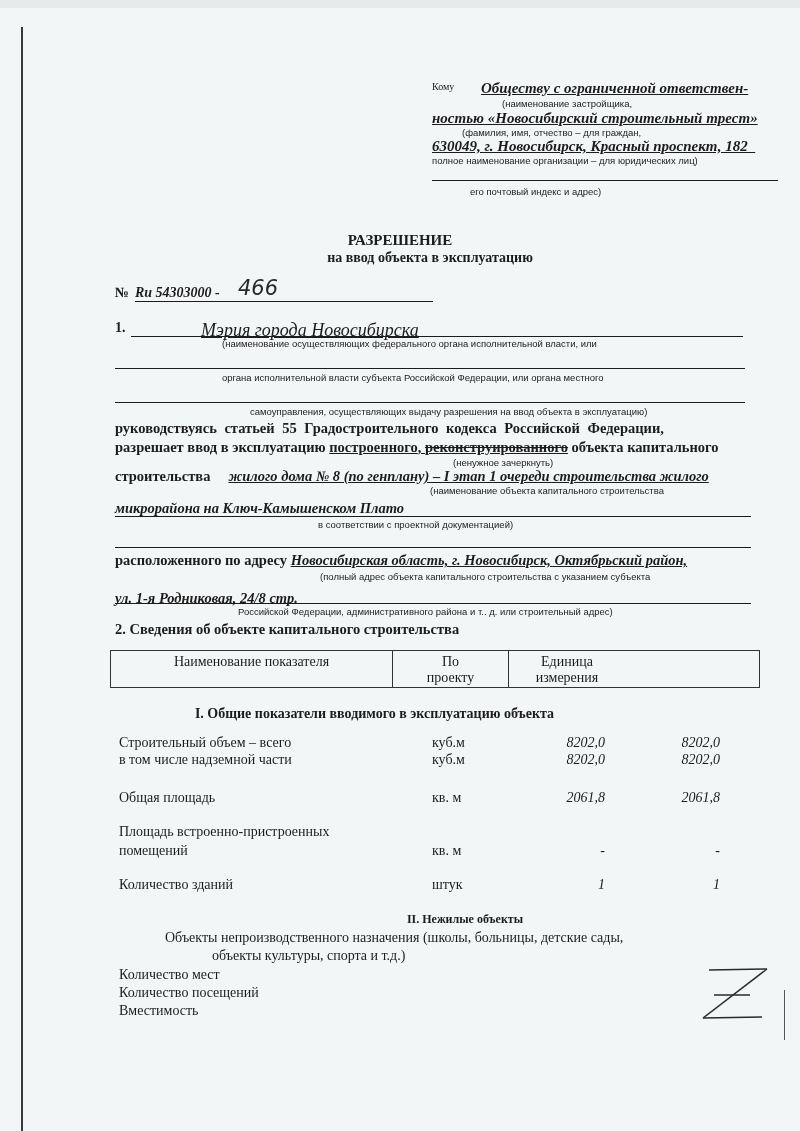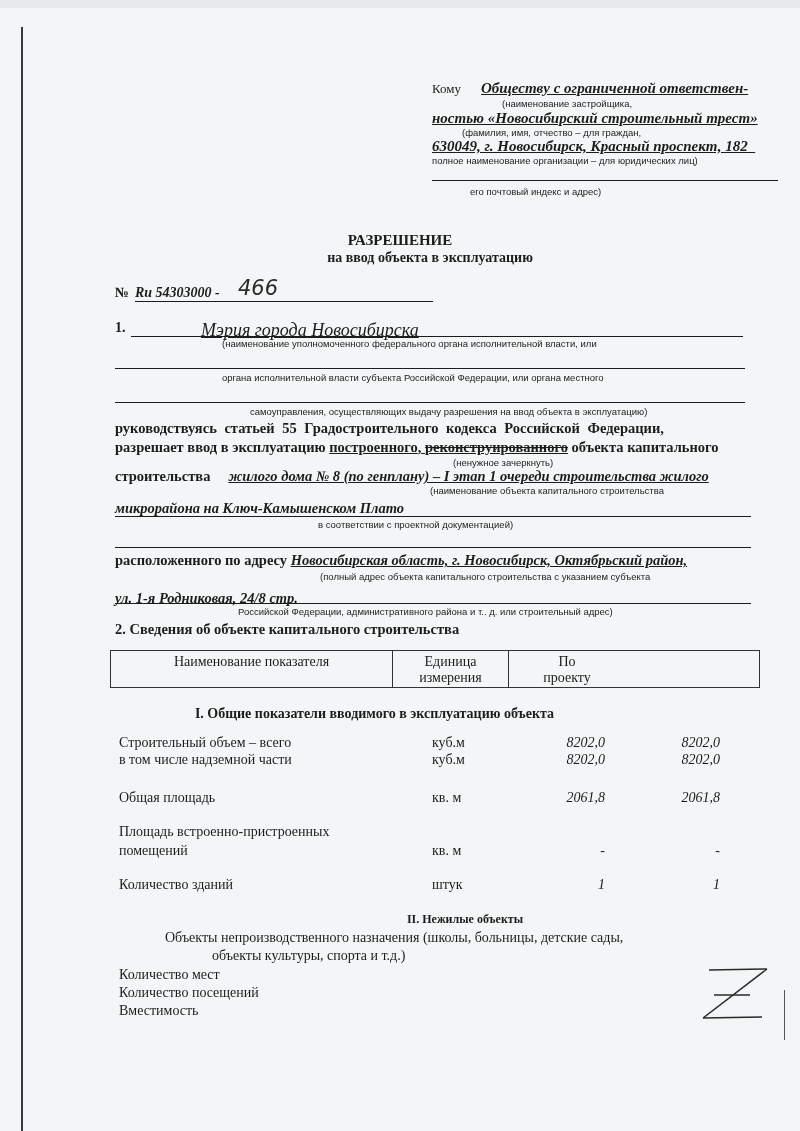--- a/index.html
+++ b/index.html
@@ -12,21 +12,21 @@
   .abs { position: absolute; }
   .left-edge { left: 21px; top: 27px; width: 2px; height: 1125px; background: #3a3a3a; }
   .right-edge { left: 784px; top: 990px; width: 1px; height: 50px; background: #555; }
   .top-shade { left: 0; top: 0; width: 800px; height: 8px; background: #e6eaea; }
 
   .small { font-size: 9.5px; font-family: "Liberation Sans", "DejaVu Sans", sans-serif; color: #222; }
   .italic-u { font-style: italic; font-weight: bold; text-decoration: underline; }
   .line { border-bottom: 1.3px solid #1c1c1c; }
 
   
-  .addr-kому { left: 432px; top: 81px; font-size: 13px; }
+  .addr-kому { left: 432px; top: 81px; font-size: 10px; }
   .addr-l1 { left: 481px; top: 80px; font-size: 15px; }
   .addr-c1 { left: 502px; top: 98px; }
   .addr-l2 { left: 432px; top: 110px; font-size: 15px; }
   .addr-c2 { left: 462px; top: 127px; }
   .addr-l3 { left: 432px; top: 138px; font-size: 15px; white-space: pre; }
   .addr-c3 { left: 432px; top: 155px; }
   .addr-line4 { left: 432px; top: 180px; width: 346px; }
   .addr-c4 { left: 470px; top: 186px; }
 
   .title { left: 0; width: 800px; top: 232px; text-align: center; font-weight: bold; font-size: 15px; }
@@ -114,21 +114,21 @@
 <div class="abs subtitle">на ввод объекта в эксплуатацию</div>
 
 <span class="abs num-label">№</span>
 <span class="abs num-val italic-u" style="text-decoration:none;">Ru 54303000 -</span>
 <span class="abs num-hand">466</span>
 <div class="abs num-line line"></div>
 
 <span class="abs item1-num">1.</span>
 <div class="abs item1-line line"></div>
 <div class="abs item1-val" style="font-style:italic; text-decoration:underline;">Мэрия города Новосибирска</div>
-<span class="abs item1-c1 small">(наименование уполномоченного федерального органа исполнительной власти, или</span>
+<span class="abs item1-c1 small">(наименование осуществляющих федерального органа исполнительной власти, или</span>
 <div class="abs item1-line2 line"></div>
 <span class="abs item1-c2 small">органа исполнительной власти субъекта Российской Федерации, или органа местного</span>
 <div class="abs item1-line3 line"></div>
 <span class="abs item1-c3 small">самоуправления, осуществляющих выдачу разрешения на ввод объекта в эксплуатацию)</span>
 
 <div class="abs para p1">руководствуясь статьей 55 Градостроительного кодекса Российской Федерации,</div>
 <div class="abs para p2">
   <span>разрешает ввод в эксплуатацию </span><span class="ul">построенного</span><span class="ul">, </span><span class="strike">реконструированного</span><span> объекта капитального</span>
 </div>
 <span class="abs p2-c small">(ненужное  зачеркнуть)</span>
@@ -145,22 +145,22 @@
 </div>
 <span class="abs p5-c small">(полный адрес объекта капитального строительства с указанием субъекта</span>
 <div class="abs para p6">ул. 1-я Родниковая, 24/8 стр.</div>
 <div class="abs p6-line line"></div>
 <span class="abs p6-c small">Российской Федерации, административного района и т.. д. или строительный адрес)</span>
 
 <div class="abs sec2">2. Сведения об объекте капитального строительства</div>
 
 <div class="abs tbl">
   <div class="cell c-name">Наименование показателя</div>
+  <div class="cell c-proj">По<br>проекту</div>
   <div class="cell c-unit">Единица<br>измерения</div>
-  <div class="cell c-proj">По<br>проекту</div>
 </div>
 
 <div class="abs sec1">I. Общие показатели вводимого в эксплуатацию объекта</div>
 
 <div class="row" style="top:735px;">
   <span class="lbl">Строительный объем – всего</span>
   <span class="unit">куб.м</span>
   <span class="proj">8202,0</span>
   <span class="fact">8202,0</span>
 </div>

